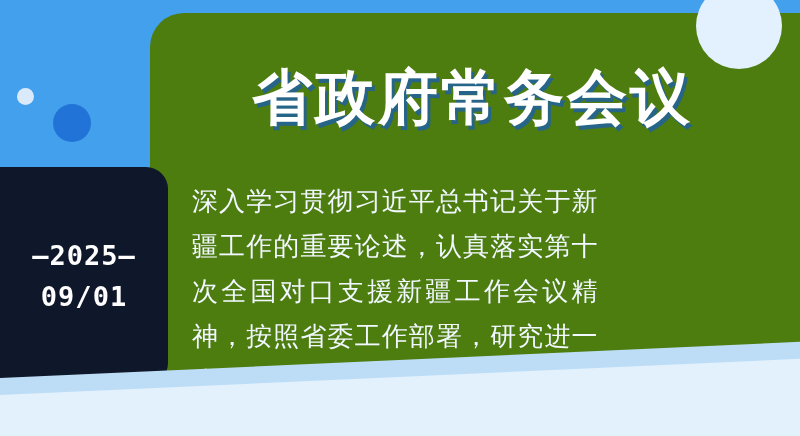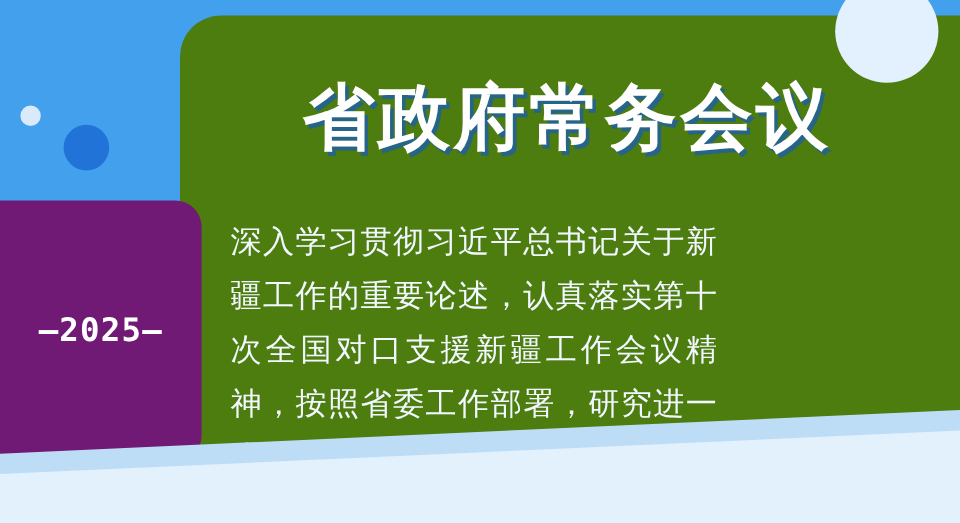--- a/index.html
+++ b/index.html
@@ -104,21 +104,21 @@
     text-align: justify;
   }
 
   
   .date-badge {
     position: absolute;
     left: 0;
     top: 167px;
     width: 168px;
     height: 218px;
-    background: #701a75;
+    background: #0f172a;
     border-top-right-radius: 22px;
     border-bottom-right-radius: 22px;
     display: flex;
     flex-direction: column;
     align-items: center;
     justify-content: center;
     gap: 2px;
   }
   .date-year,
   .date-day {
@@ -163,18 +163,19 @@
     <span class="panel-circle"></span>
     <span class="panel-ring"></span>
 
     <h1 class="title">省政府常务会议</h1>
 
     <p class="body-text">深入学习贯彻习近平总书记关于新疆工作的重要论述，认真落实第十次全国对口支援新疆工作会议精神，按照省委工作部署，研究进一步做好我省对口援疆工作。</p>
   </div>
 
   <div class="date-badge">
     <span class="date-year">—2025—</span>
+    <span class="date-day">09/01</span>
   </div>
 
   <div class="wave wave-mid"></div>
   <div class="wave wave-light"></div>
 
 </div>
 
 </body></html>

